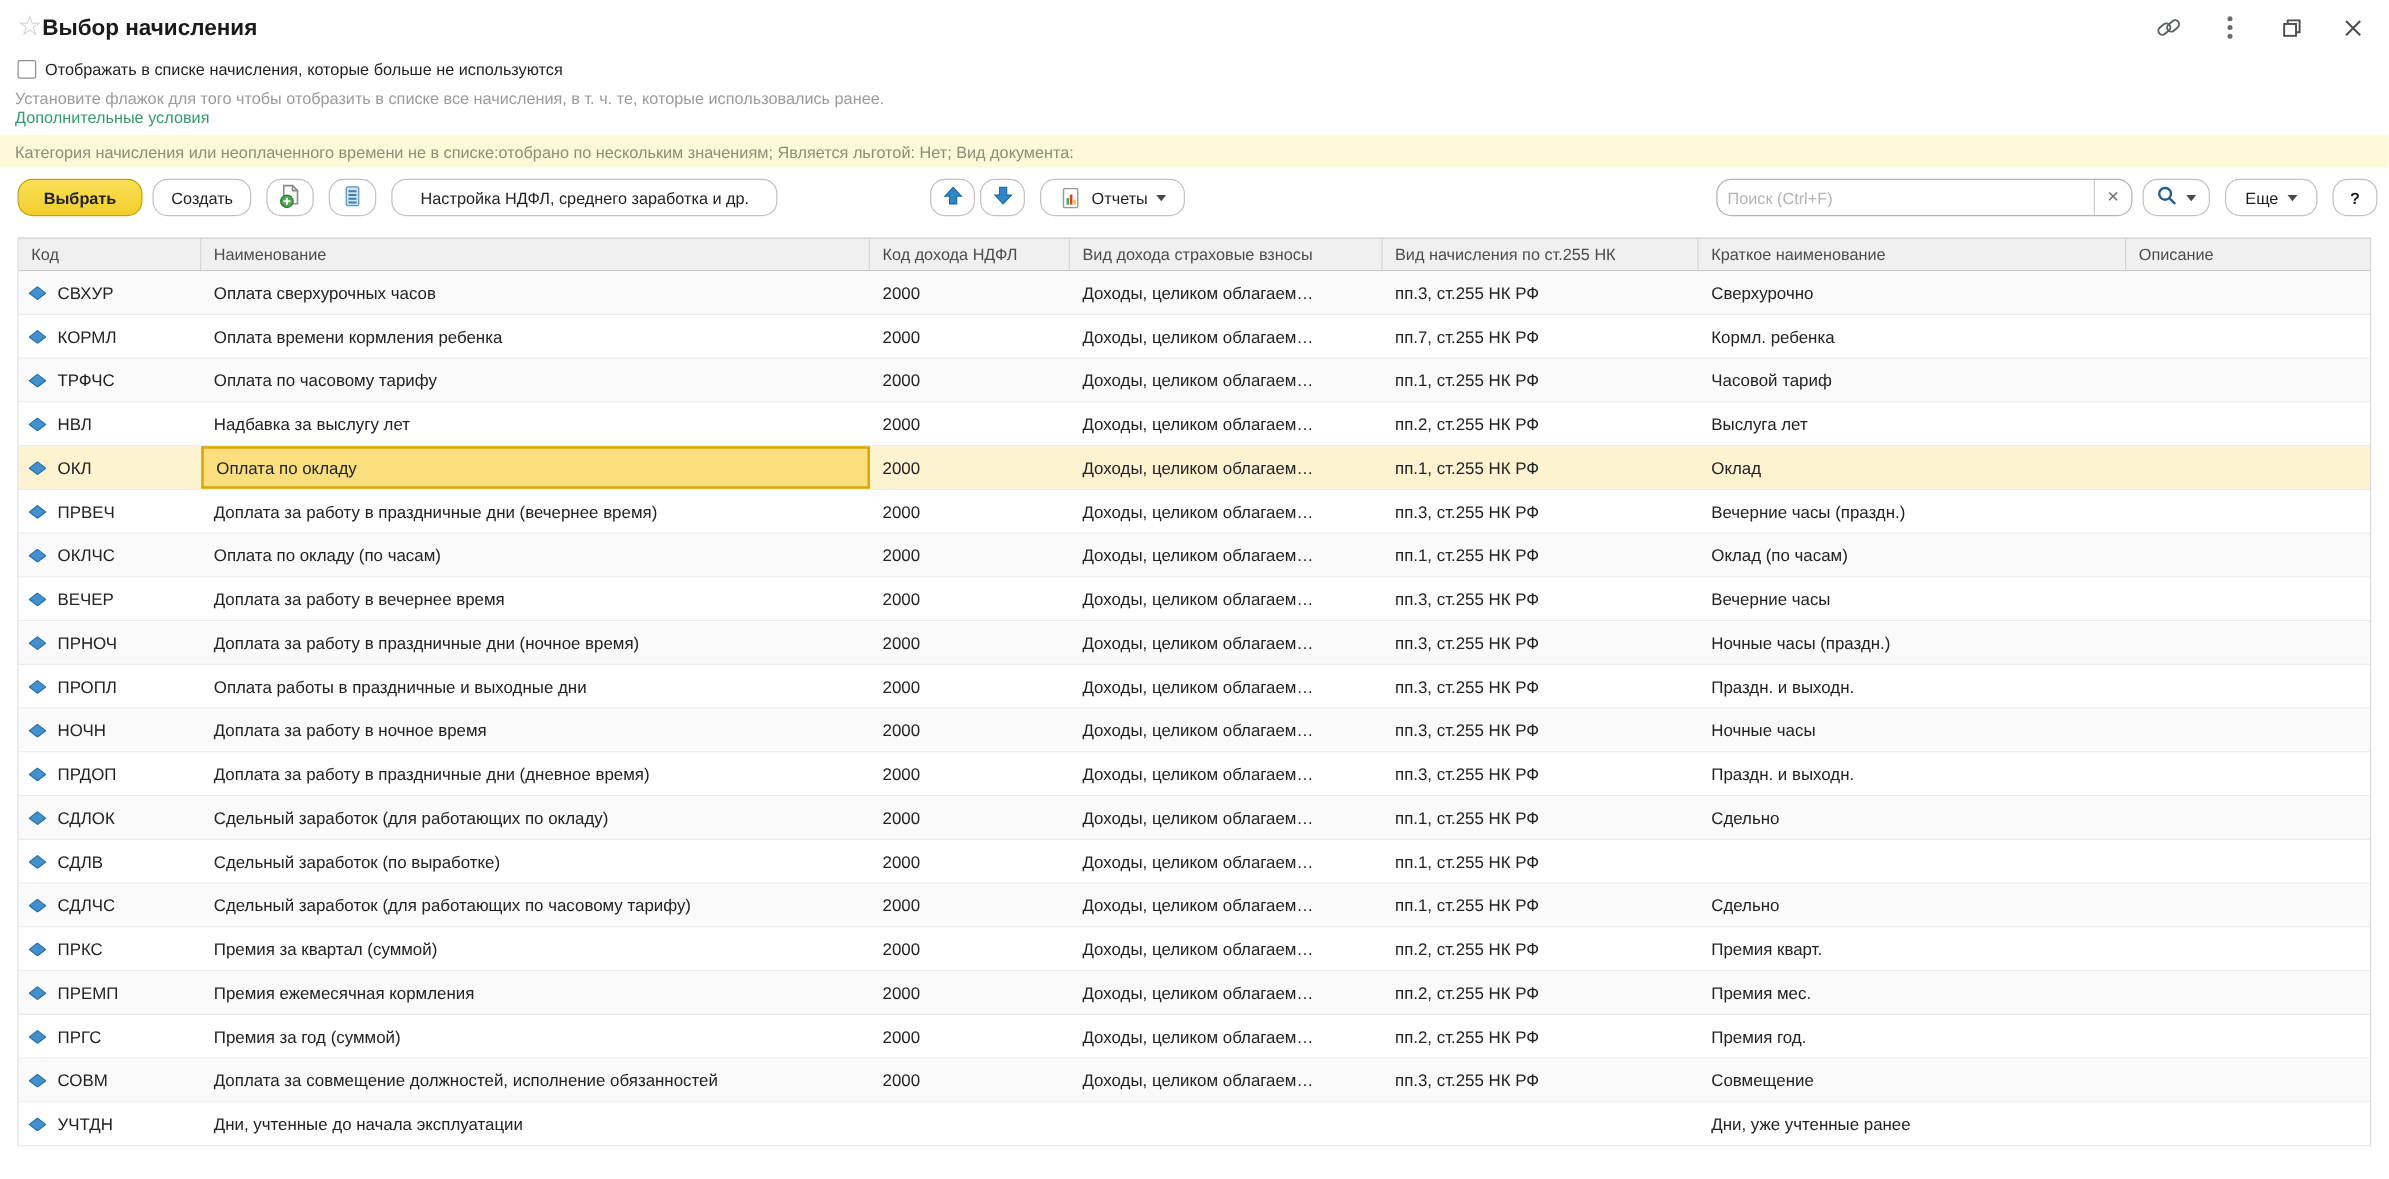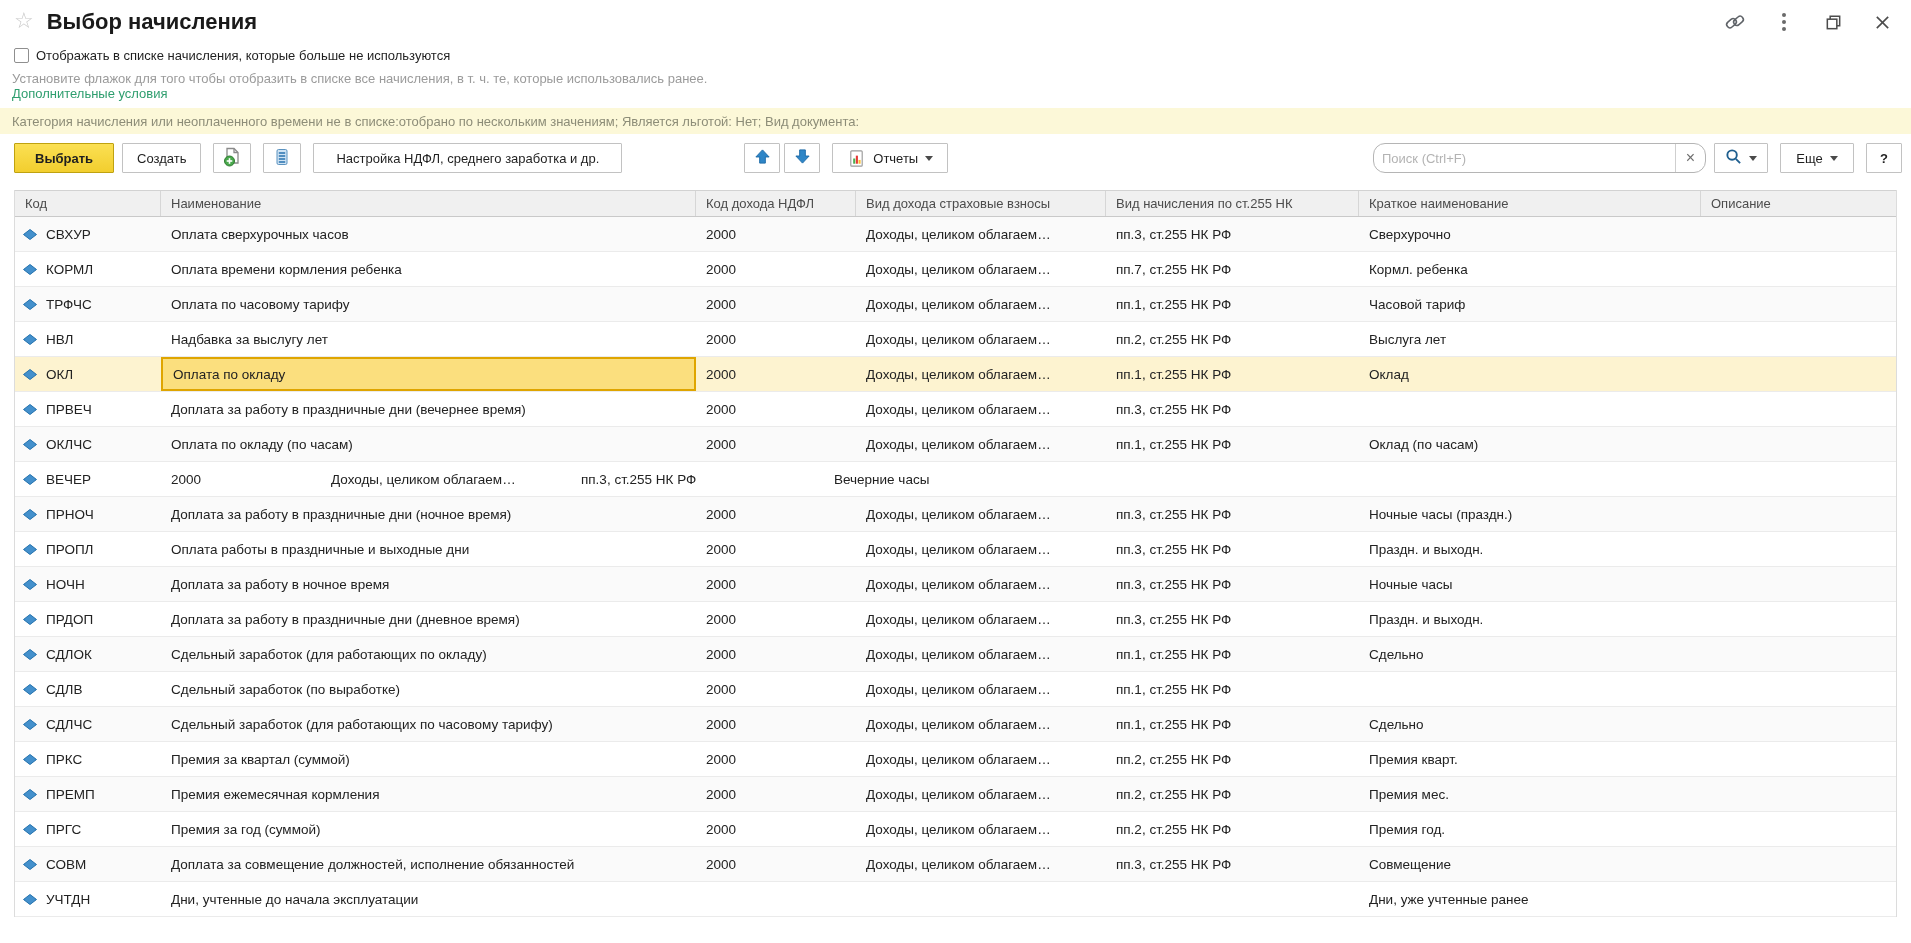--- a/index.html
+++ b/index.html
@@ -2,37 +2,37 @@
 <html><head>
 <meta charset="utf-8">
 <style>
   * { box-sizing: border-box; margin: 0; padding: 0; }
   html,body { width:1911px; height:943px; background:#fff; overflow:hidden;
     font-family:"Liberation Sans","DejaVu Sans",sans-serif; }
 
   
   .titlebar { height:44px; display:flex; align-items:center; padding:0 18px 0 14px; }
   .star { font-size:22px; color:#c9c9c9; line-height:1; margin-top:-2px; }
-  .wtitle { font-size:22px; font-weight:bold; color:#1a1a1a; margin-left:13px; }
+  .wtitle { font-size:18px; font-weight:bold; color:#1a1a1a; }
   .win-icons { margin-left:auto; display:flex; align-items:center; gap:27px; }
   .win-icons .wbtn { width:22px; height:22px; display:flex; align-items:center; justify-content:center; cursor:pointer; }
 
   
   .cbrow { display:flex; align-items:center; padding-left:14px; height:22px; }
   .cbox { width:15px; height:15px; border:1px solid #8f8f8f; background:#fff; border-radius:2px; flex:0 0 auto; }
   .cblabel { font-size:13px; color:#1f1f1f; margin-left:7px; }
   .hintrow { padding-left:12px; margin-top:5px; font-size:13px; color:#9b9b9b; }
   .linkrow { padding-left:12px; font-size:13px; }
   .greenlink { color:#2e9e6e; cursor:pointer; }
   .infobar { margin-top:7px; background:#fcf8d8; height:26px; display:flex; align-items:center;
     padding-left:12px; font-size:13px; color:#8d8d78;text-align:center; }
 
   
   .toolbar { display:flex; align-items:center; padding-left:14px; padding-right:9px; margin-top:8px; height:32px; }
-  .btn { height:30px; border:1px solid #c2c2c2; border-radius:1px; background:#fff;
+  .btn { height:30px; border:1px solid #c2c2c2; border-radius:12px; background:#fff;
     font-size:13px; color:#1f1f1f; display:inline-flex; align-items:center; justify-content:center;
     padding:0 14px; cursor:pointer; white-space:nowrap; }
   .btn-primary { background:linear-gradient(#fbe053,#f2ce2e); border-color:#bfa210; font-weight:bold; padding:0 20px; }
   .iconbtn { padding:0; width:38px; }
   .arrowbtn { padding:0; width:36px; }
   .gap8{margin-left:8px;} .gap12{margin-left:12px;} .gap4{margin-left:4px;}
   .bigskip{margin-left:122px;}
   .caret { width:0; height:0; border-left:4px solid transparent; border-right:4px solid transparent;
     border-top:5px solid #4a4a4a; display:inline-block; margin-left:7px; }
   .spacer { flex:1; }
@@ -285,20 +285,21 @@
             <svg viewBox="0 0 14 11" width="14" height="11" style="flex:0 0 auto;">
               <polygon points="7,0.5 13.5,5.5 7,10.5 0.5,5.5" fill="#4390cc" stroke="#2271ad" stroke-width="1"></polygon>
             </svg>
           </span>
           <span>ПРВЕЧ</span>
         </div>
         <div class="td c1">Доплата за работу в праздничные дни (вечернее время)</div>
         <div class="td c2">2000</div>
         <div class="td c3">Доходы, целиком облагаем…</div>
         <div class="td c4">пп.3, ст.255 НК РФ</div>
+        <div class="td c5">Вечерние часы (праздн.)</div>
         <div class="td c6"></div>
       </div>
       <div class="trow alt">
         <div class="td c0">
           <span style="display: inline-flex;">
             <svg viewBox="0 0 14 11" width="14" height="11" style="flex:0 0 auto;">
               <polygon points="7,0.5 13.5,5.5 7,10.5 0.5,5.5" fill="#4390cc" stroke="#2271ad" stroke-width="1"></polygon>
             </svg>
           </span>
           <span>ОКЛЧС</span>
@@ -312,20 +313,21 @@
       </div>
       <div class="trow">
         <div class="td c0">
           <span style="display: inline-flex;">
             <svg viewBox="0 0 14 11" width="14" height="11" style="flex:0 0 auto;">
               <polygon points="7,0.5 13.5,5.5 7,10.5 0.5,5.5" fill="#4390cc" stroke="#2271ad" stroke-width="1"></polygon>
             </svg>
           </span>
           <span>ВЕЧЕР</span>
         </div>
+        <div class="td c1">Доплата за работу в вечернее время</div>
         <div class="td c2">2000</div>
         <div class="td c3">Доходы, целиком облагаем…</div>
         <div class="td c4">пп.3, ст.255 НК РФ</div>
         <div class="td c5">Вечерние часы</div>
         <div class="td c6"></div>
       </div>
       <div class="trow alt">
         <div class="td c0">
           <span style="display: inline-flex;">
             <svg viewBox="0 0 14 11" width="14" height="11" style="flex:0 0 auto;">

